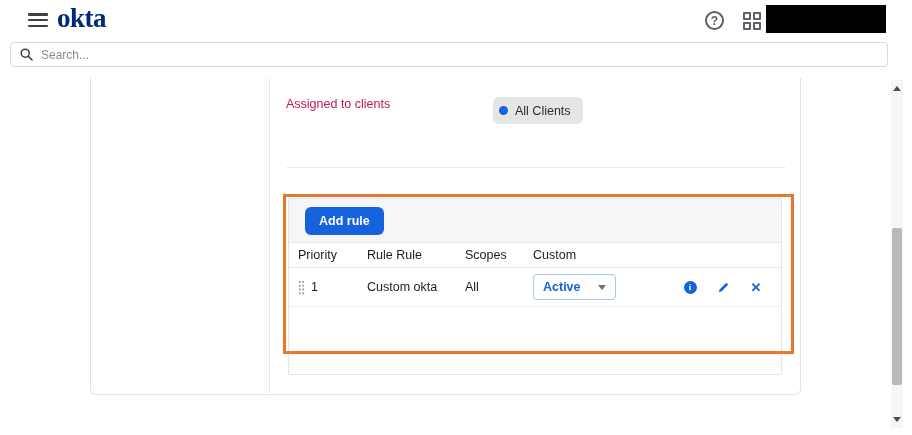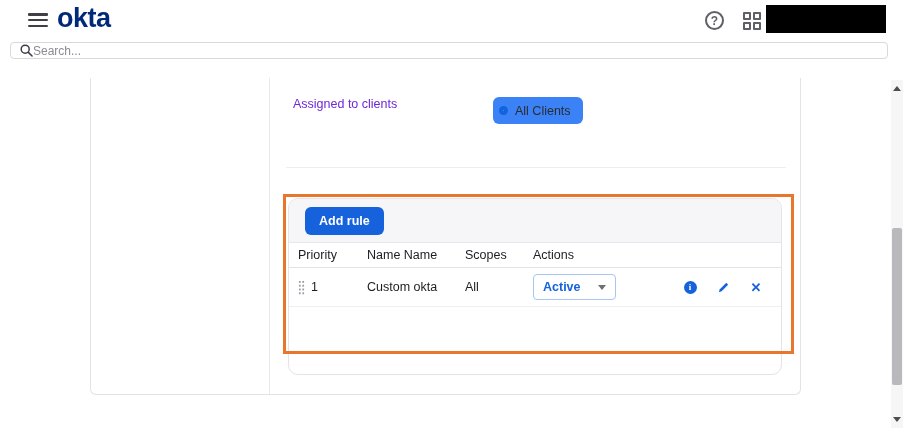--- a/index.html
+++ b/index.html
@@ -5,58 +5,58 @@
   * { margin:0; padding:0; box-sizing:border-box; }
   html,body { width:912px; height:435px; overflow:hidden; background:#fff;
               font-family:"Liberation Sans", sans-serif; color:#1d1d21; }
   #app { position:relative; width:912px; height:435px; background:#fff; }
 
   
   .topbar { position:absolute; left:0; top:0; width:912px; height:40px; background:#fff; }
   .hamburger { position:absolute; left:28px; top:13px; width:20px; height:14px;
                display:flex; flex-direction:column; justify-content:space-between; cursor:pointer; }
   .hamburger span { display:block; height:2.5px; background:#3f3f46; border-radius:1px; }
-  .logo { position:absolute; left:57px; top:3px; font-family:Liberation Sans, sans-serif;
+  .logo { position:absolute; left:57px; top:3px; font-family:Liberation Serif, serif;
           font-size:27px; font-weight:800; letter-spacing:-0.5px; color:#00297a; }
   .help-icon { position:absolute; left:705px; top:11px; width:19px; height:19px;
                border:2px solid #5f5f68; border-radius:50%; color:#5f5f68;
                font-size:12px; font-weight:700; display:flex; align-items:center;
                justify-content:center; cursor:pointer; }
   .apps-icon { position:absolute; left:743px; top:12px; width:19px; height:19px;
                display:grid; grid-template-columns:8px 8px; grid-template-rows:8px 8px;
                gap:2px; cursor:pointer; }
   .apps-icon i { border:2px solid #5f5f68; border-radius:1px; }
   .redacted { position:absolute; left:766px; top:5px; width:120px; height:28px; background:#000; }
 
   
-  .searchbar { position:absolute; left:10px; top:42px; width:878px; height:17px;
+  .searchbar { position:absolute; left:10px; top:42px; width:878px; height:25px;
                border:1px solid #d8d8dd; border-radius:4px; background:#fff;
-               display:flex; align-items:center; padding-left:9px; gap:0; }
+               display:flex; align-items:center; padding-left:9px; gap:8px; }
   .searchbar input { border:none; outline:none; flex:1; font-size:12px;
                      font-family:"Liberation Sans", sans-serif; color:#1d1d21; background:transparent; }
   .searchbar input::placeholder { color:#8b8b93; }
 
   
   .card { position:absolute; left:90px; top:78px; width:711px; height:317px;
           background:#fff; border:1px solid #e2e2e7; border-top:none;
           border-radius:0 0 6px 6px; }
   .v-divider { position:absolute; left:178px; top:0; bottom:0; width:1px; background:#e9e9ed; }
 
-  .assigned-label { position:absolute; left:202px; top:19px; font-size:12.5px; color:#6d28d9; }
-  .pill { position:absolute; left:402px; top:19px; height:27px; background:#3b82f6;
+  .assigned-label { position:absolute; left:195px; top:19px; font-size:12.5px; color:#be185d; }
+  .pill { position:absolute; left:402px; top:19px; height:27px; background:#e5e5e5;
           border-radius:6px; display:flex; align-items:center; gap:7px;
           padding:0 12px 0 6px; cursor:pointer; }
   .radio-donut { width:9px; height:9px; border:4px solid #1263e0; background:#5b9cf6;
                  border-radius:50%; }
   .pill-label { font-size:12.5px; color:#2c2c33; }
   .h-divider { position:absolute; left:195px; top:89px; width:500px; height:1px; background:#ededf0; }
 
   
   .table-wrap { position:absolute; left:197px; top:120px; width:494px; height:177px;
-                border:1px solid #e3e3e8; border-radius:10px; background:#fff; overflow:hidden; }
+                border:1px solid #e3e3e8; border-radius:2px; background:#fff; overflow:hidden; }
   .table-top { height:44px; background:#f6f6f8; border-bottom:1px solid #e8e8ec; position:relative; }
   .add-rule-btn { position:absolute; left:16px; top:8px; height:28px; padding:0 14px;
                   background:#1662dd; color:#fff; border:none; border-radius:6px;
                   font-size:12.5px; font-weight:700; font-family:"Liberation Sans", sans-serif;
                   cursor:pointer; }
   .grid-row { display:grid; grid-template-columns:69px 98px 68px 102px 1fr;
               padding-left:9px; align-items:center; }
   .thead { height:25px; font-size:12.5px; font-weight:400; border-bottom:1px solid #e3e3e8; }
   .trow { height:39px; font-size:12.5px; border-bottom:1px solid #efeff2; }
   .priority-cell { display:flex; align-items:center; gap:6px; }
@@ -134,23 +134,23 @@
 
     <div class="h-divider"></div>
 
     <div class="table-wrap">
       <div class="table-top">
         <button class="add-rule-btn">Add rule</button>
       </div>
 
       <div class="grid-row thead">
         <span>Priority</span>
-        <span>Name Name</span>
+        <span>Rule Rule</span>
         <span>Scopes</span>
-        <span>Actions</span>
+        <span>Custom</span>
       </div>
 
       <div class="grid-row trow">
         <span class="priority-cell">
           <span class="drag-dots"></span>
           <span>1</span>
         </span>
         <span>Custom okta</span>
         <span>All</span>
         <span>

